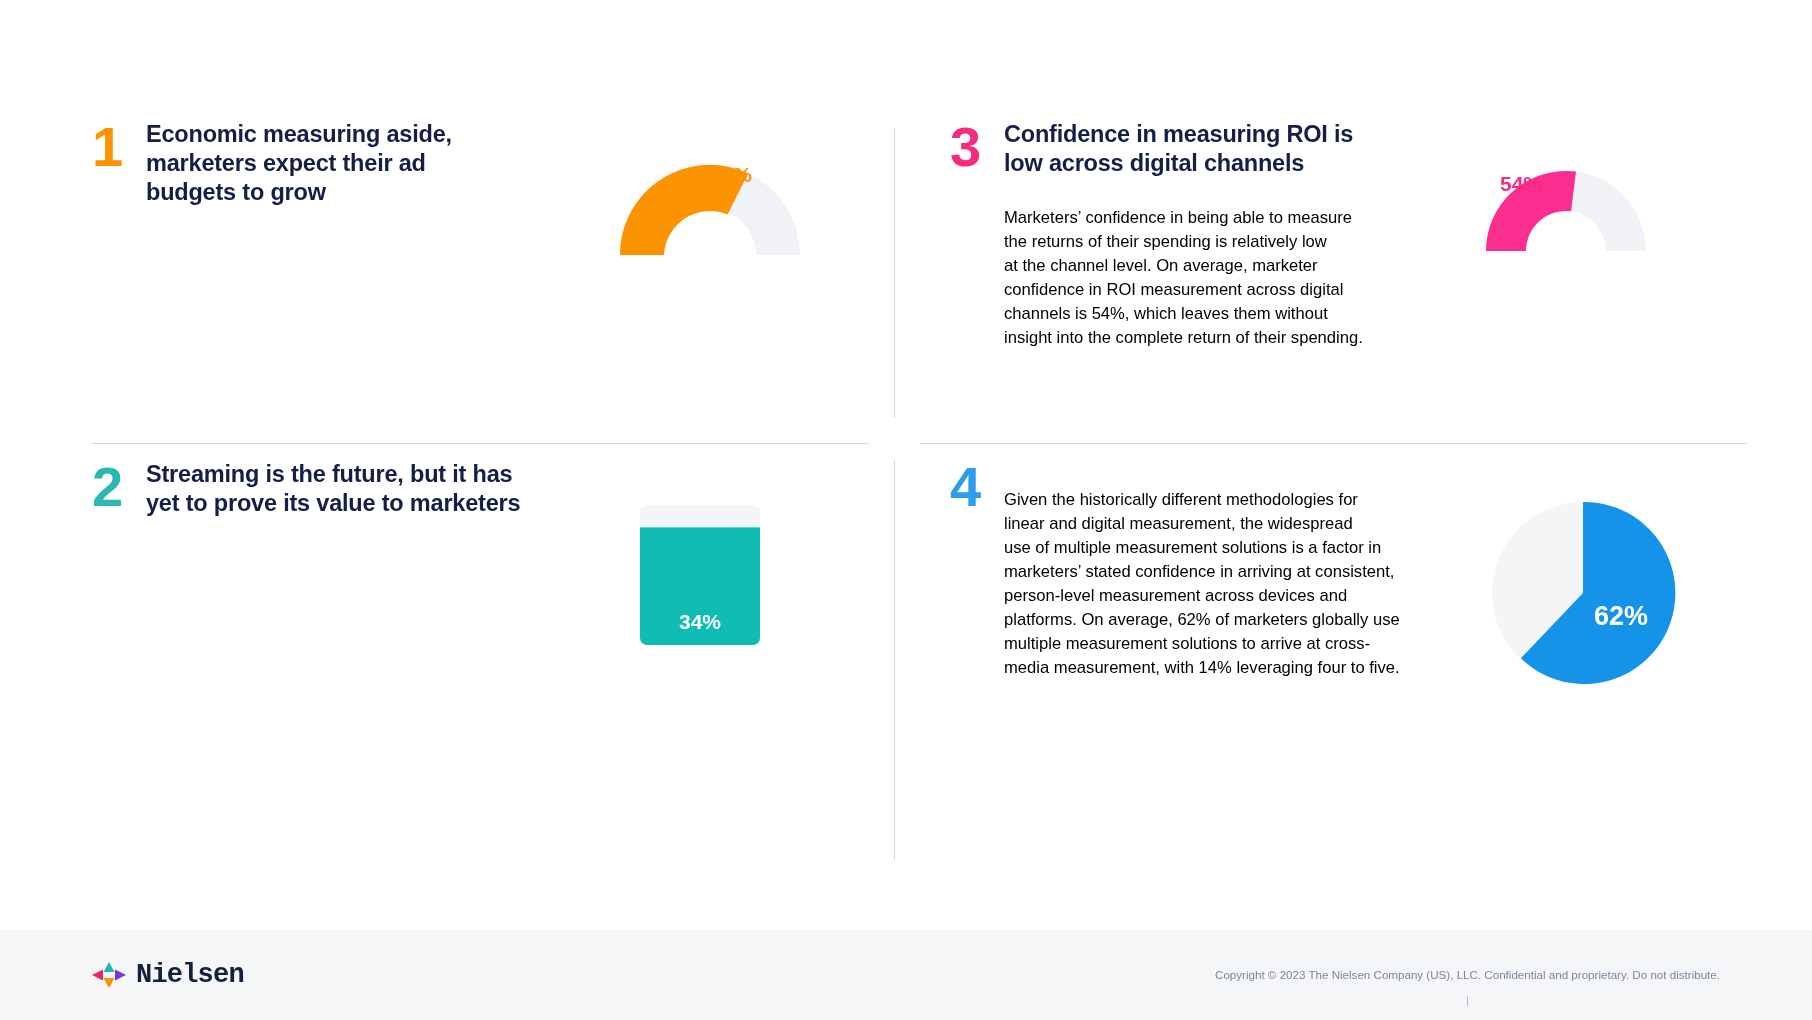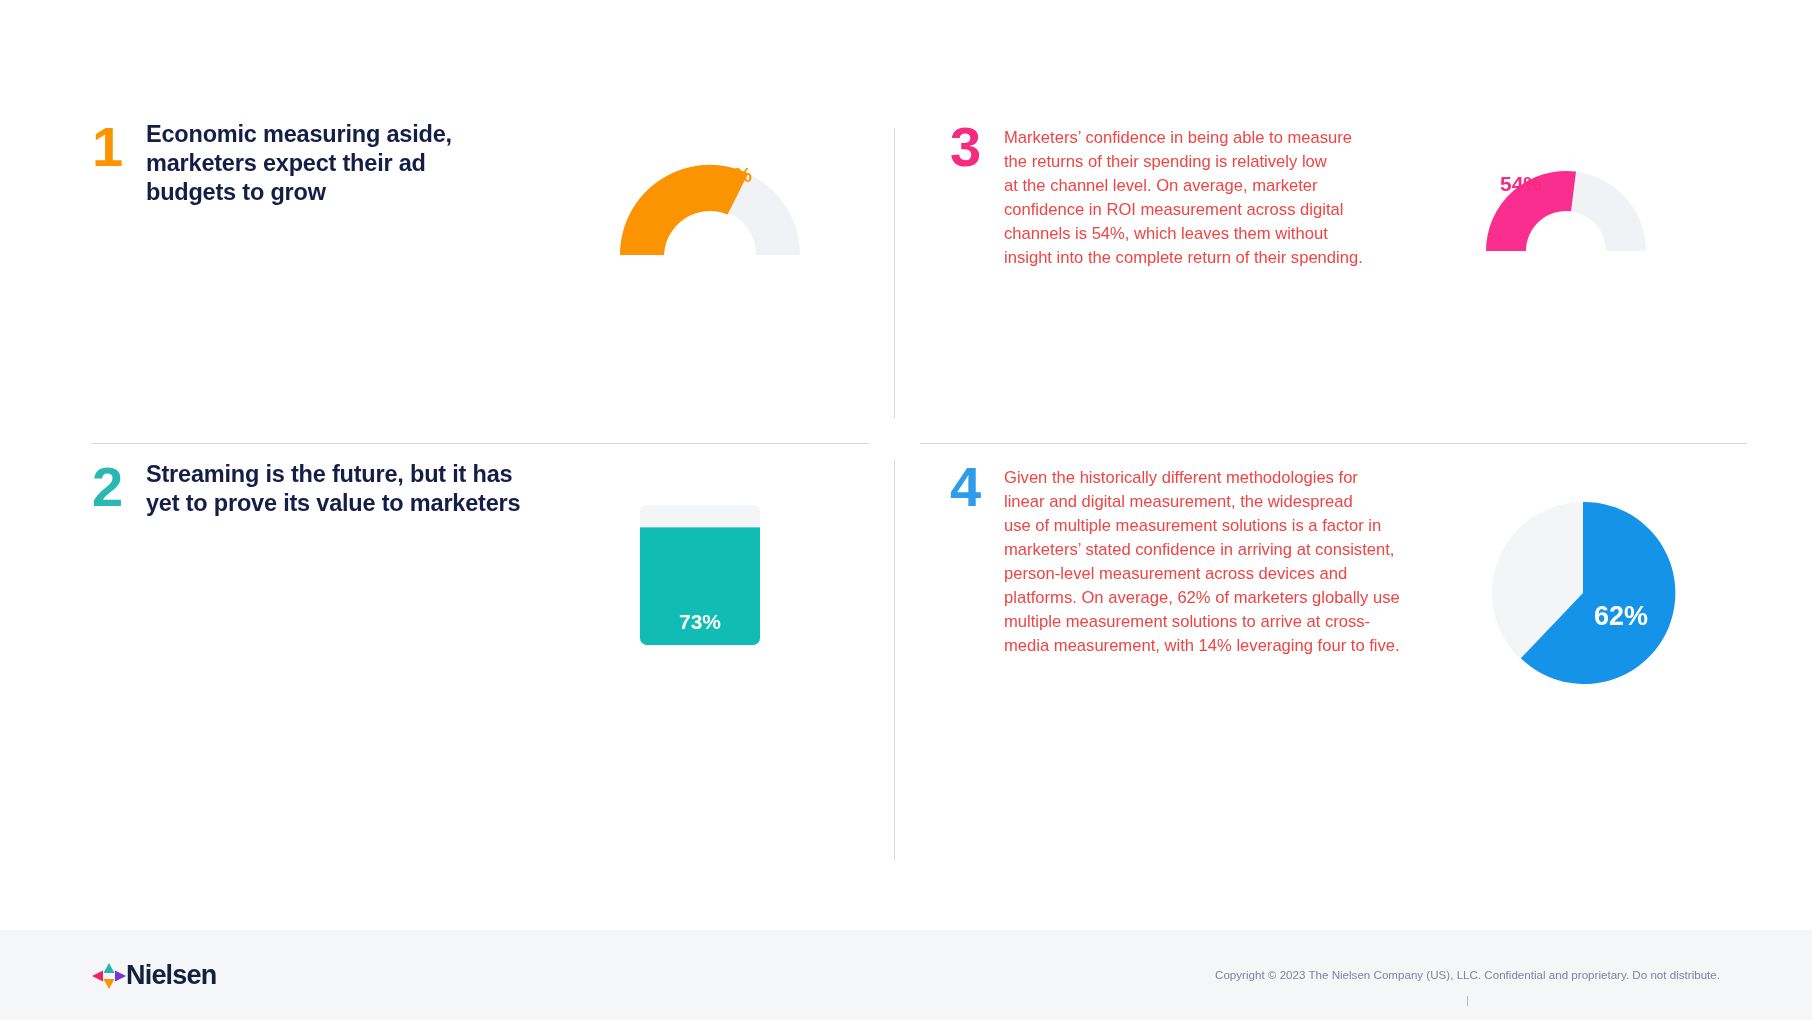--- a/index.html
+++ b/index.html
@@ -43,24 +43,24 @@
 
   .headline {
     font-size: 23.5px;
     font-weight: 700;
     line-height: 1.23;
     color: #141E46;
     letter-spacing: -0.2px;
     white-space: pre-line;
   }
   .body {
-    margin-top: 6px;
+    margin-top: 28px;
     font-size: 16.6px;
     line-height: 1.45;
-    color: #ef4444;
+    color: #000000;
     white-space: pre-line;
     font-weight: 400;
   }
 
   
   .vdiv-top {
     position: absolute; left: 894px; top: 128px;
     width: 1px; height: 290px; background: #D4D7DE;
   }
   .vdiv-bottom {
@@ -105,21 +105,21 @@
   }
 
   
   .footer {
     position: absolute; left: 0; bottom: 0;
     width: 1812px; height: 90px;
     background: #F5F6F8;
   }
   .logo-wrap {
     position: absolute; left: 92px; top: 30px;
-    display: flex; align-items: center; 
+    display: flex; align-items: center; gap: 10px; font-family: Liberation Mono, monospace;
   }
   .logo-word {
     font-size: 27px; font-weight: 700; color: #14213E;
     letter-spacing: -0.8px;
   }
   .copyright {
     position: absolute; right: 92px; top: 38px;
     font-size: 11.6px; color: #7E859A;
     display: flex; align-items: center; gap: 12px; flex-direction: column;
   }
@@ -156,20 +156,22 @@
           <div class="headline">Streaming is the future, but it has
 yet to prove its value to marketers</div>
         </div>
       </div>
     </div>
 
     <div class="panel p3">
       <div class="panel-inner">
         <div class="num num-3">3</div>
         <div class="text-col" style="max-width:400px">
+          <div class="headline">Confidence in measuring ROI is
+low across digital channels</div>
           <div class="body">Marketers’ confidence in being able to measure
 the returns of their spending is relatively low
 at the channel level. On average, marketer
 confidence in ROI measurement across digital
 channels is 54%, which leaves them without
 insight into the complete return of their spending.</div>
         </div>
       </div>
     </div>
 
@@ -207,21 +209,21 @@
         <clipPath id="barclip">
           <rect x="0" y="0" width="120" height="140" rx="7" ry="7"></rect>
         </clipPath>
       </defs>
       <g clip-path="url(#barclip)">
         <rect x="0" y="0" width="120" height="140" fill="#F4F5F7"></rect>
         <rect x="0" y="22.4" width="120" height="117.6" fill="#10BCB4"></rect>
       </g>
     </svg>
   </div>
-  <div class="bar-label">73%</div>
+  <div class="bar-label">34%</div>
 
   <div class="viz viz-3">
     <svg width="180" height="92" viewBox="0 0 180 92">
       <path d="M 6 86 A 80 80 0 0 1 166 86 L 126 86 A 40 40 0 0 0 46 86 Z" fill="#F1F2F5"></path>
 
       <path d="M 6 86 A 80 80 0 0 1 96.03 6.56 L 91.02 46.28 A 40 40 0 0 0 46 86 Z" fill="#FA2E8E"></path>
     </svg>
   </div>
   <div class="gauge-label label-3">54%</div>
 

